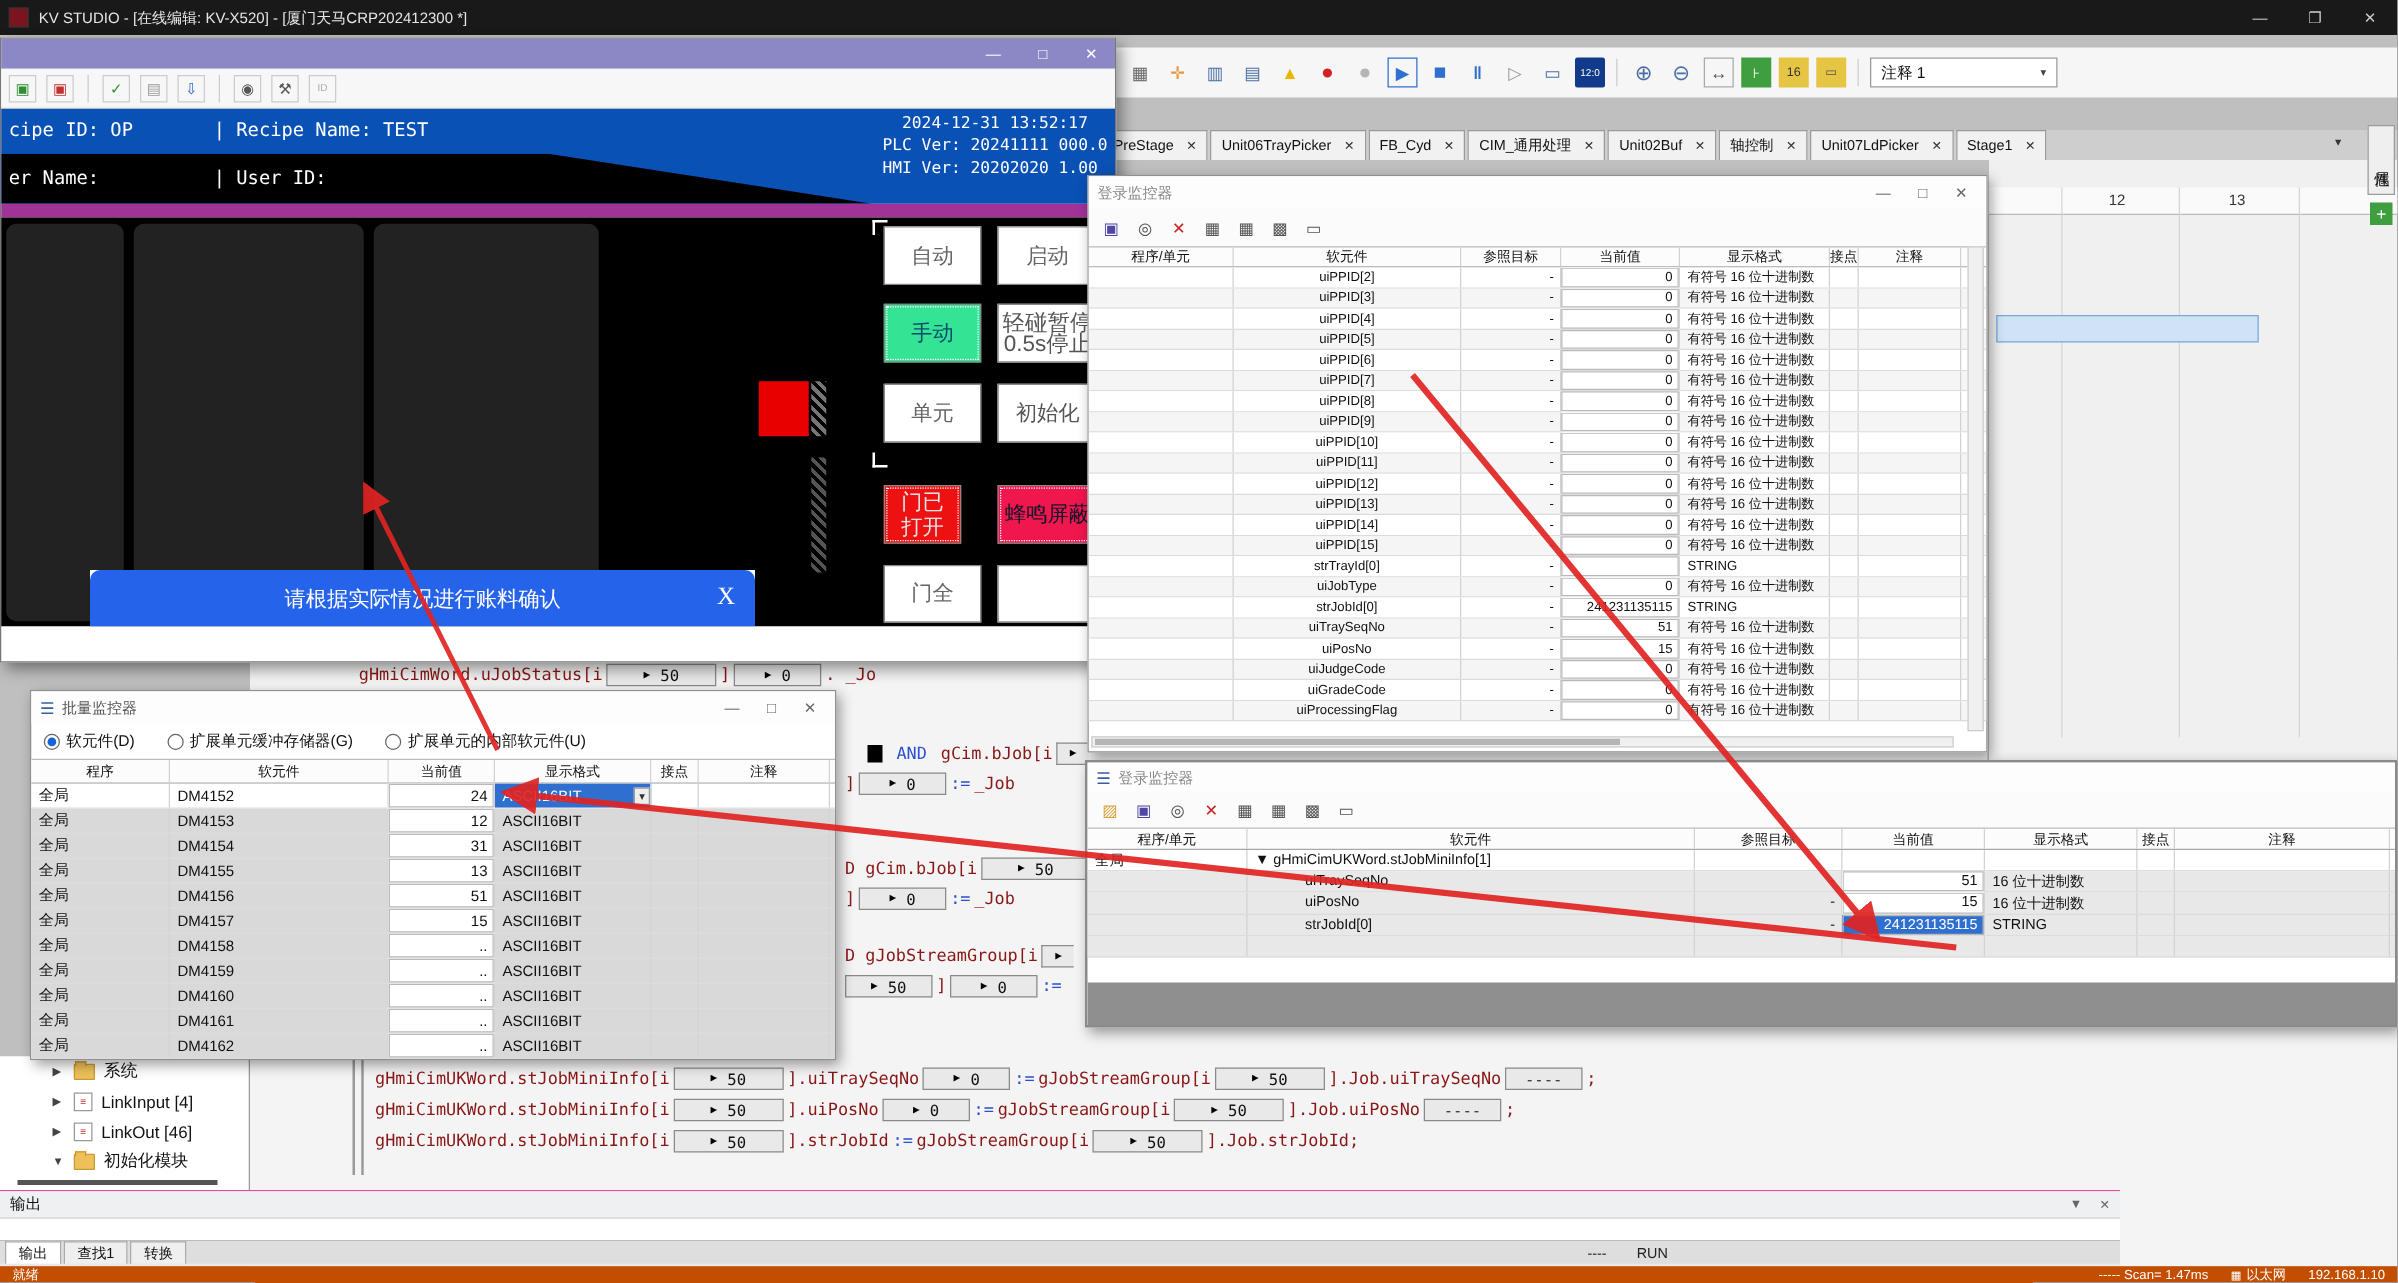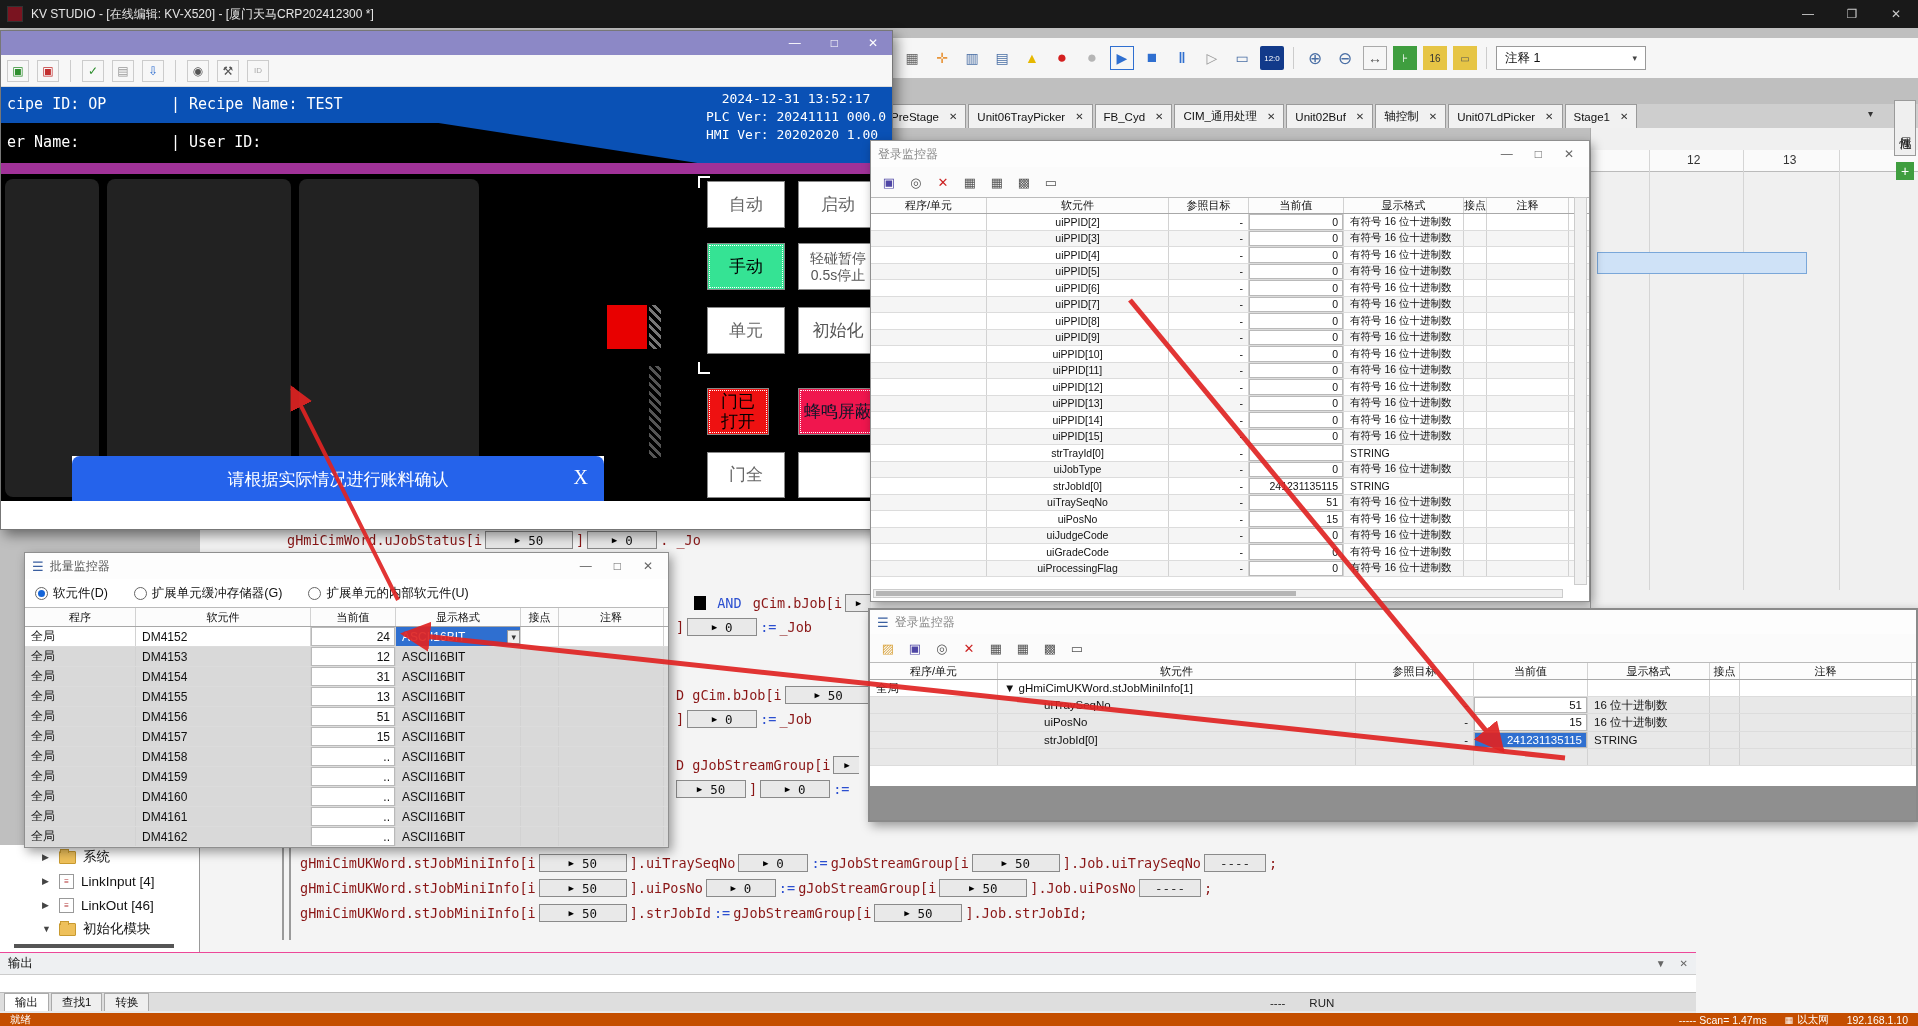--- a/index.html
+++ b/index.html
@@ -258,26 +258,26 @@
       <div class="panel" style="left:106px;top:5px;width:184px;height:318px"></div>
       <div class="panel" style="left:298px;top:5px;width:180px;height:318px"></div>
 
       <div class="corner" style="left:697px;top:2px;border-left:2px solid #fff;border-top:2px solid #fff"></div>
       <div class="corner" style="left:874px;top:2px;border-right:2px solid #fff;border-top:2px solid #fff"></div>
       <div class="corner" style="left:697px;top:188px;border-left:2px solid #fff;border-bottom:2px solid #fff"></div>
       <div class="corner" style="left:874px;top:188px;border-right:2px solid #fff;border-bottom:2px solid #fff"></div>
       <div id="hmibtns">
           <div class="hbtn" style="left:706px;top:7px;width:78px;height:47px;background:#ffffff;color:#666666;">自动</div>
           <div class="hbtn" style="left:797px;top:7px;width:80px;height:47px;background:#ffffff;color:#666666;">启动</div>
-          <div class="hbtn" style="left:706px;top:69px;width:78px;height:47px;background:#35e394;color:#000000;">手动</div>
-          <div class="hbtn" style="left:797px;top:69px;width:80px;height:47px;background:#ffffff;color:#555555;font-size:14px;line-height:17px;">轻碰暂停
+          <div class="hbtn" style="left:706px;top:69px;width:78px;height:47px;background:#35e394;color:#0c4a6e;">手动</div>
+          <div class="hbtn" style="left:797px;top:69px;width:80px;height:47px;background:#ffffff;color:#555555;font-size:18px;line-height:17px;">轻碰暂停
 0.5s停止</div>
           <div class="hbtn" style="left:706px;top:133px;width:78px;height:47px;background:#ffffff;color:#666666;">单元</div>
           <div class="hbtn" style="left:797px;top:133px;width:80px;height:47px;background:#ffffff;color:#555555;">初始化</div>
-          <div class="hbtn" style="left:706px;top:214px;width:62px;height:47px;background:#ee1111;color:#000000;">门已
+          <div class="hbtn" style="left:706px;top:214px;width:62px;height:47px;background:#ee1111;color:#e5e5e5;">门已
 打开</div>
           <div class="hbtn" style="left:797px;top:214px;width:80px;height:47px;background:#f0164e;color:#0f172a;">蜂鸣屏蔽</div>
           <div class="hbtn" style="left:706px;top:278px;width:78px;height:46px;background:#ffffff;color:#666666;">门全</div>
           <div class="hbtn" style="left:797px;top:278px;width:80px;height:46px;background:#ffffff;color:#666666;"></div>
         </div>
 
       <div class="abs" style="left:606px;top:131px;width:40px;height:44px;background:#e80000;z-index:1"></div>
       <div class="abs" style="left:648px;top:131px;width:12px;height:44px;background:repeating-linear-gradient(45deg,#000 0 3px,#777 3px 6px);z-index:1"></div>
       <div class="abs" style="left:648px;top:192px;width:12px;height:92px;background:repeating-linear-gradient(45deg,#000 0 3px,#555 3px 6px);z-index:1"></div>
 

